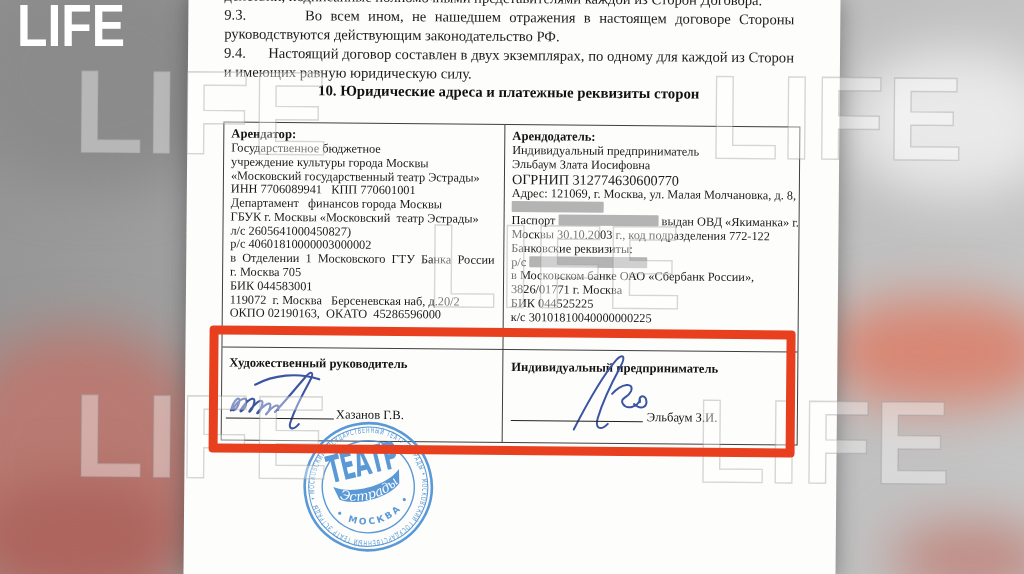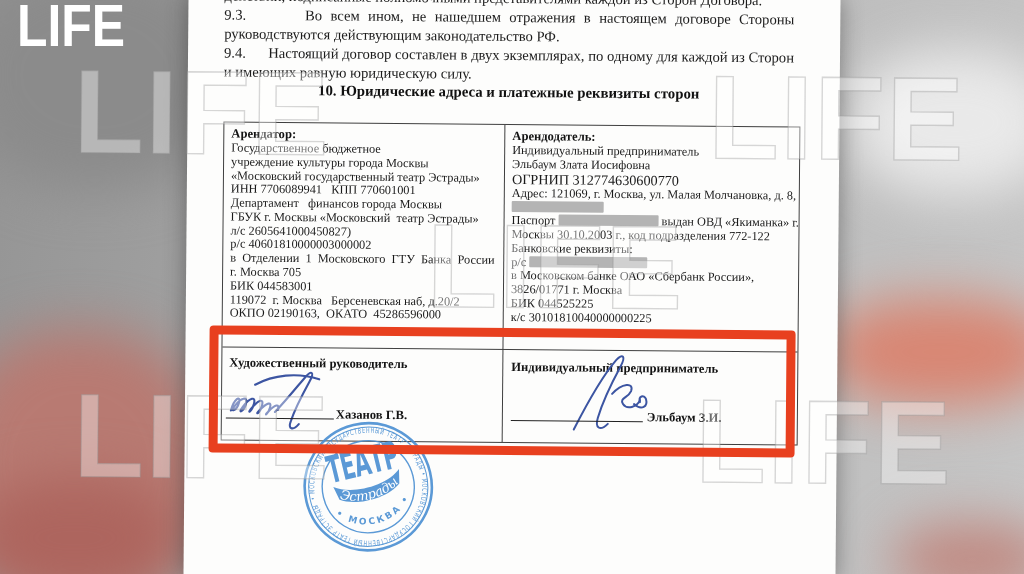--- a/index.html
+++ b/index.html
@@ -38,21 +38,21 @@
   .redact{display:inline-block;height:11px;background:#b4b4b4;vertical-align:-1px;border-radius:1px;}
 
   .sig-cell{position:absolute;top:224px;height:93px;}
   .sig-cell.sleft{left:0;width:280px;}
   .sig-cell.sright{left:281px;right:0;}
   .sig-label{position:absolute;left:7px;top:9px;font-weight:bold;font-size:12.6px;color:#141414;white-space:nowrap;}
   .sig-cell.sright .sig-label{left:8px;top:11px;}
   .sig-underline{position:absolute;top:71px;border-top:1.4px solid #222;height:0;}
   .sig-cell.sleft .sig-underline{left:4px;width:108px;}
   .sig-cell.sright .sig-underline{left:8px;width:132px;}
-  .sig-name{position:absolute;top:60px;font-weight:bold;font-size:12.6px;color:#141414;white-space:nowrap;}
+  .sig-name{position:absolute;top:60px;font-weight:normal;font-size:12.6px;color:#141414;white-space:nowrap;}
   .sig-cell.sleft .sig-name{left:114px;}
   .sig-cell.sright .sig-name{left:144px;}
   .sig-svg{position:absolute;overflow:visible;}
   .sig-svg.l{left:3px;top:20px;width:115px;height:70px;}
   .sig-svg.r{left:55px;top:2px;width:112px;height:86px;}
 
   .stamp{position:absolute;left:104px;top:412px;width:160px;height:160px;z-index:5;opacity:.9;}
 
   .red-box{position:absolute;left:24px;top:332px;width:586px;height:127px;z-index:30;
            border:9px solid #e8401f;border-radius:4px;box-sizing:border-box;}

